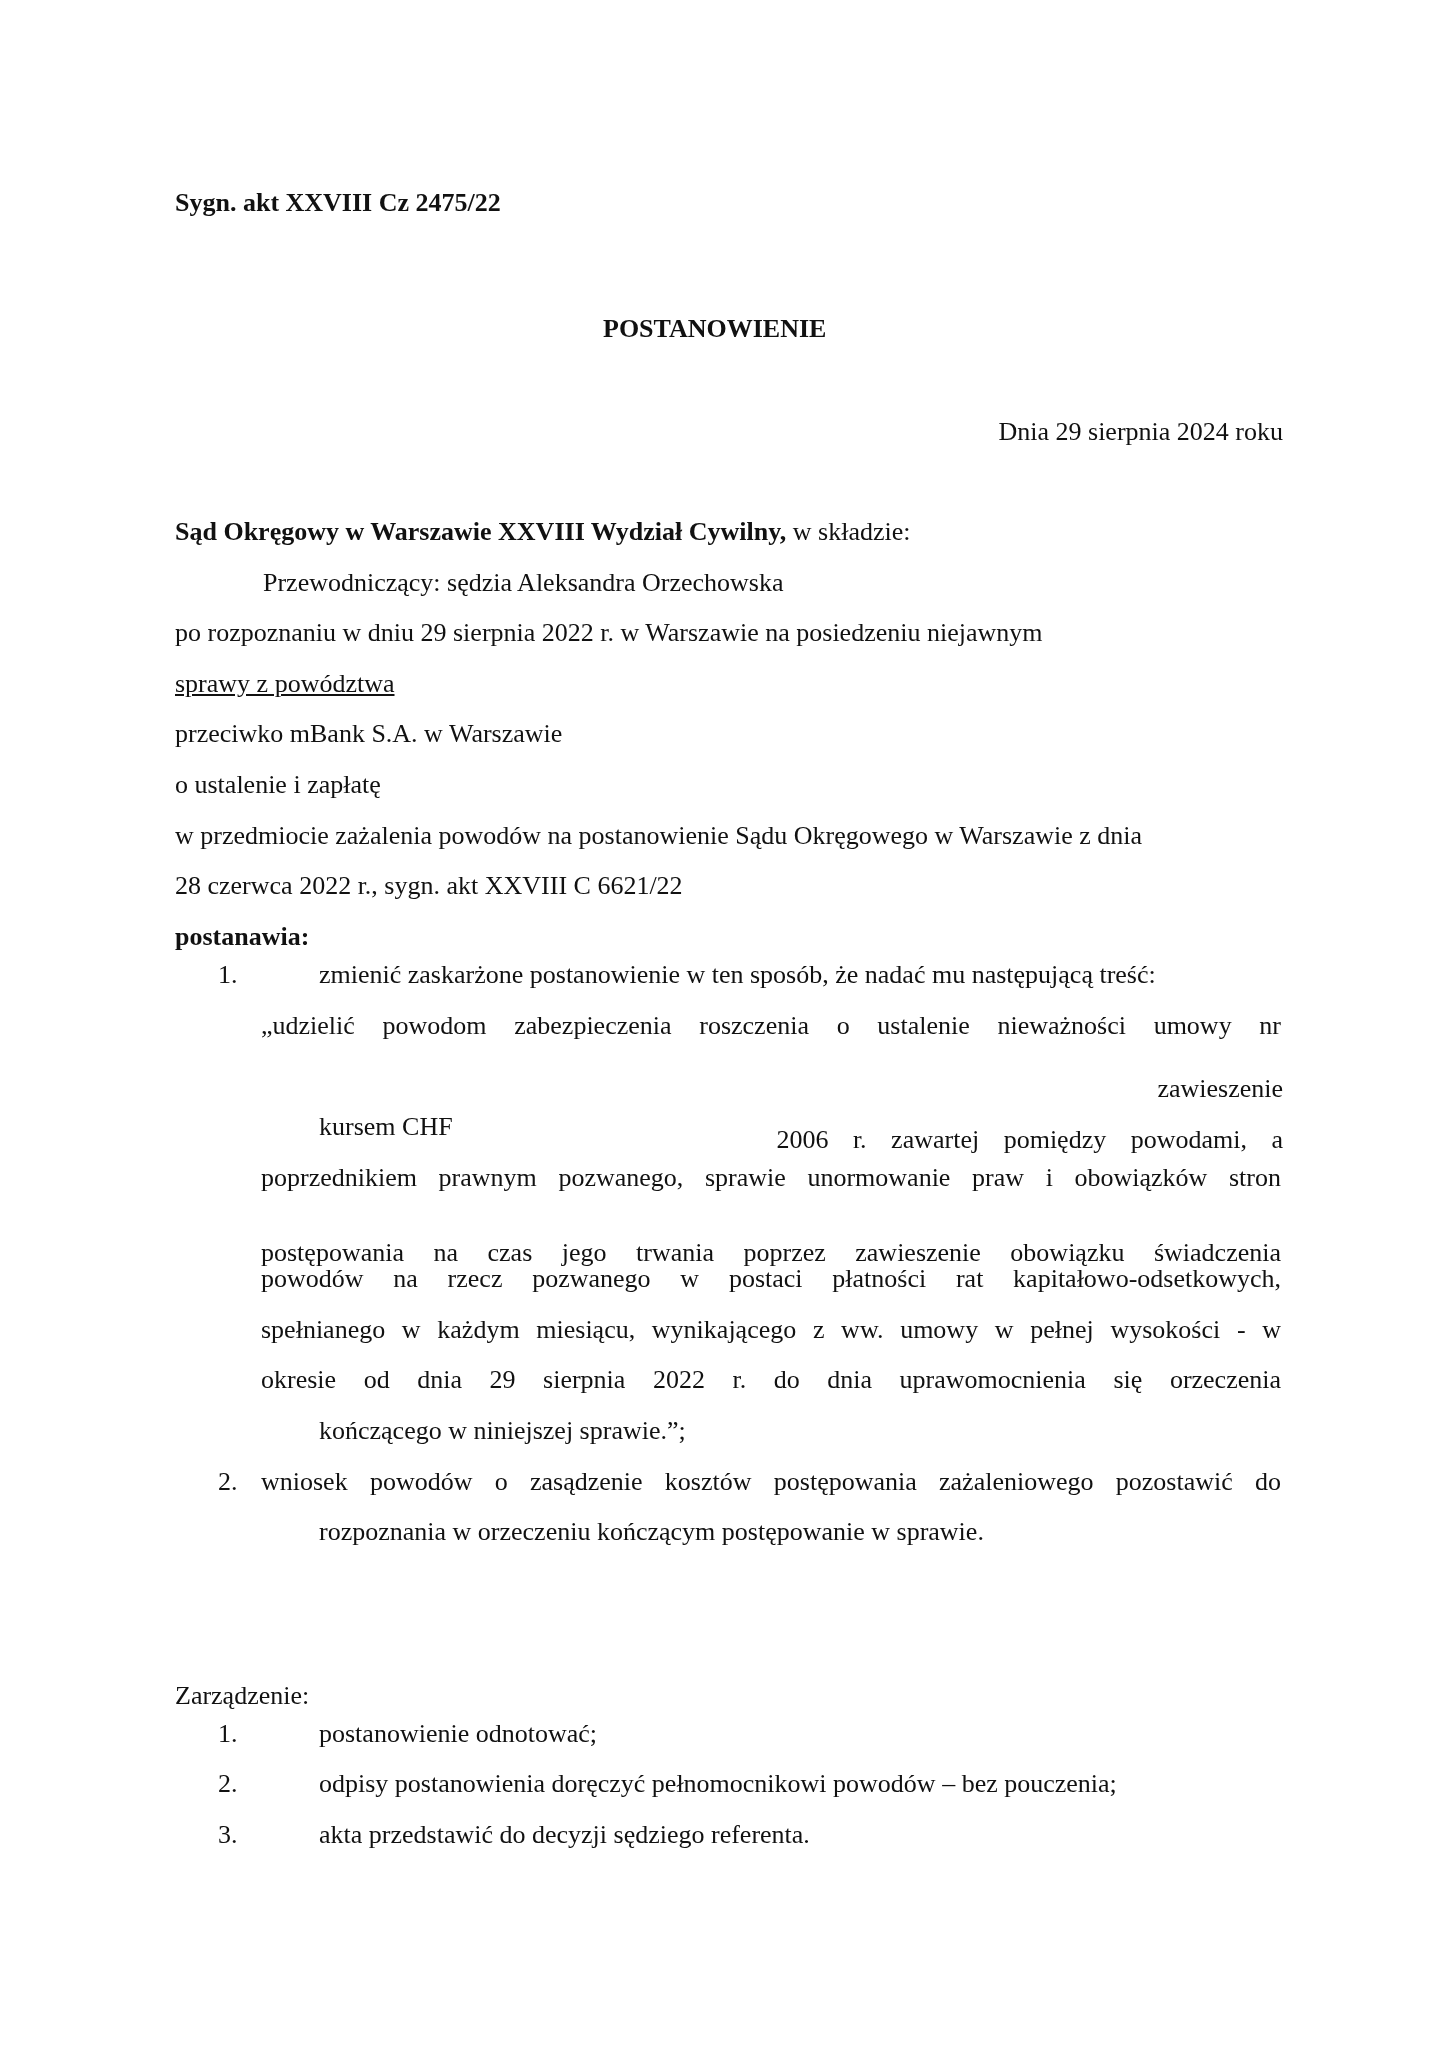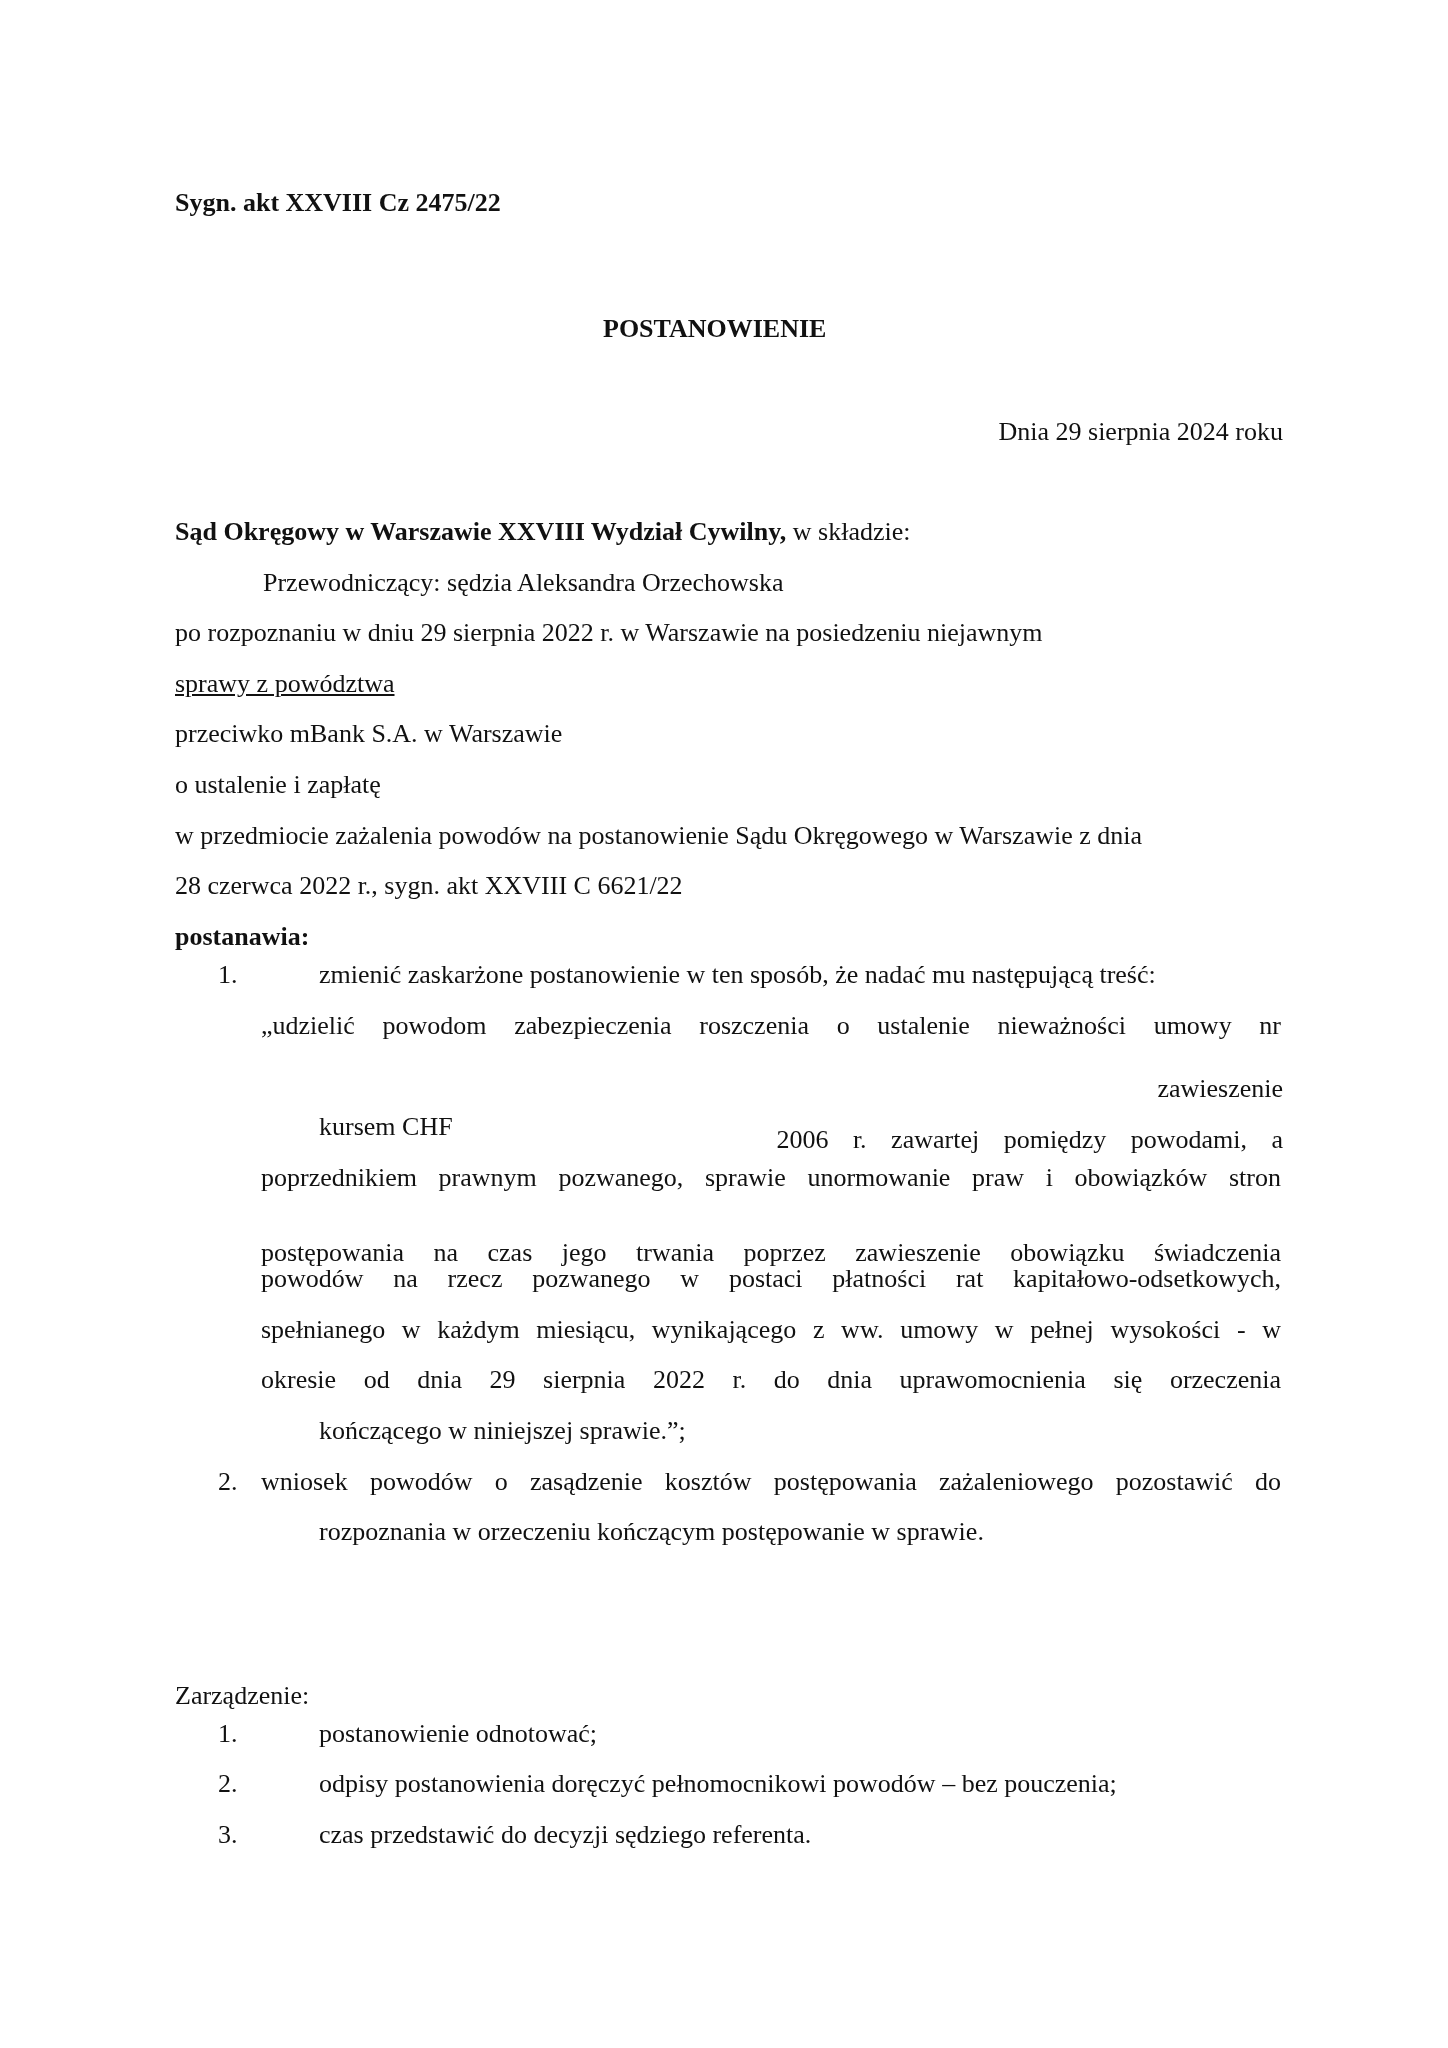--- a/index.html
+++ b/index.html
@@ -63,16 +63,16 @@
   <div>
     <div class="num" style="top:1721px;">1.</div>
     <div class="item" style="top:1721px;">postanowienie odnotować;</div>
   </div>
   <div>
     <div class="num" style="top:1771px;">2.</div>
     <div class="item" style="top:1771px;">odpisy postanowienia doręczyć pełnomocnikowi powodów – bez pouczenia;</div>
   </div>
   <div>
     <div class="num" style="top:1822px;">3.</div>
-    <div class="item" style="top:1822px;">czas przedstawić do decyzji sędziego referenta.</div>
+    <div class="item" style="top:1822px;">akta przedstawić do decyzji sędziego referenta.</div>
   </div>
 
 </div>
 
 </body></html>

